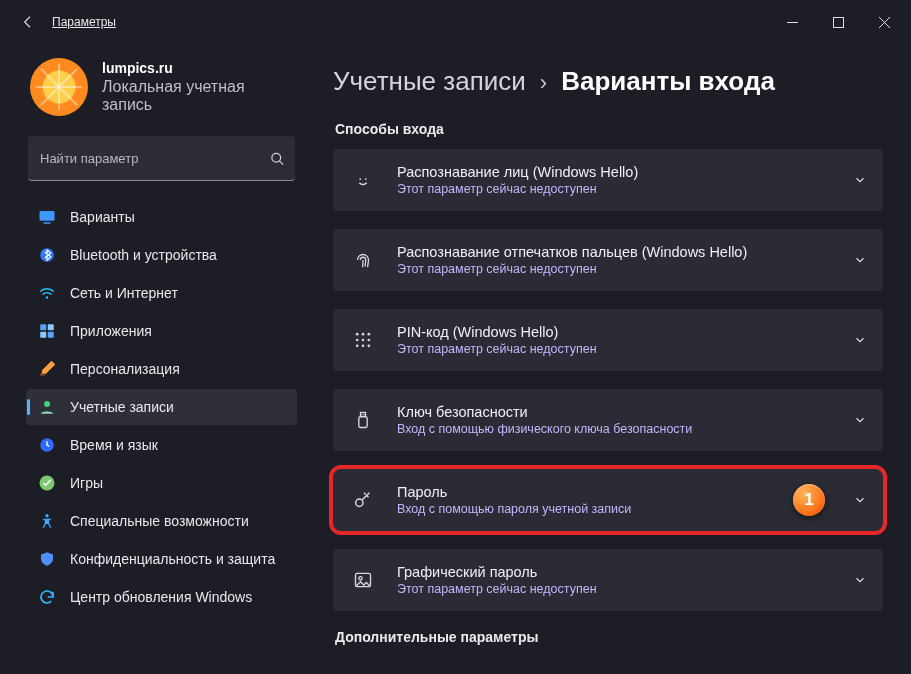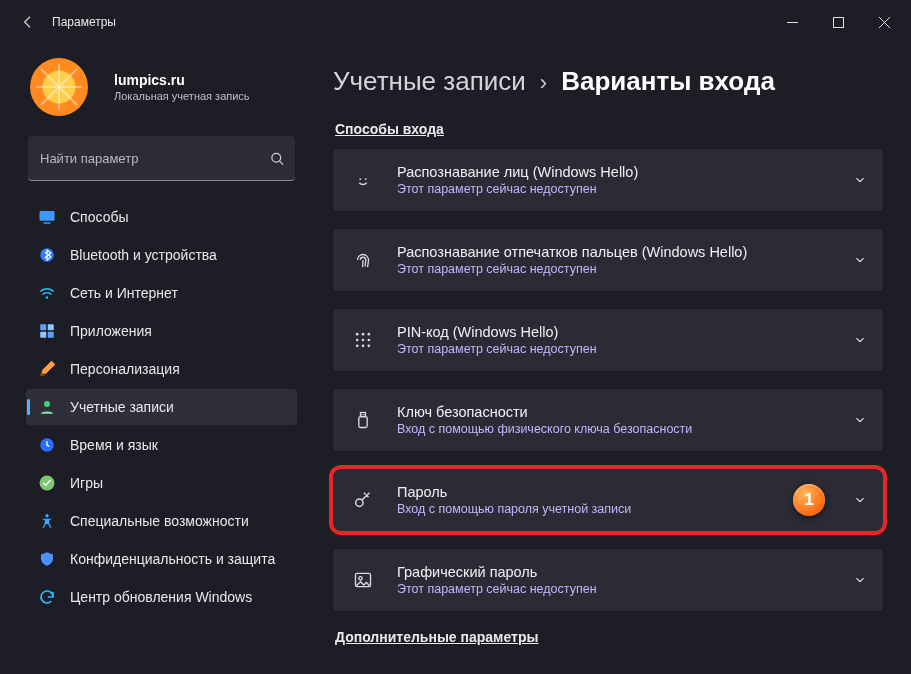--- a/index.html
+++ b/index.html
@@ -7,20 +7,21 @@
   body {
     background: #1c1d25;
     color: #e8e8ec;
     position: relative;
   }
   .titlebar {
     height: 44px;
     display: flex;
     align-items: center;
     padding: 0 4px 0 16px;
+    text-decoration: underline;
   }
   .titlebar .back {
     width: 24px; height: 24px;
     display:flex; align-items:center; justify-content:center;
     color:#ccc; font-size:16px;
   }
   .titlebar .title {
     font-size: 12px; color:#e8e8ec; margin-left: 12px;
   }
   .wincontrols {
@@ -34,41 +35,42 @@
   .main {
     display:flex;
     height: calc(674px - 44px);
   }
   .sidebar {
     width: 305px;
     padding: 14px 8px 0 26px;
     display:flex; flex-direction:column;
   }
   .profile {
-    display:flex; align-items:center; gap:26px; margin-bottom: 20px;
+    display:flex; align-items:center; gap:14px; margin-bottom: 20px;
     padding-left: 4px;
+    justify-content: center;
   }
   .avatar {
     width: 58px; height: 58px; border-radius: 50%;
     background: radial-gradient(circle at 50% 50%, #ffcf4a 0 38%, #ff8a1f 42% 100%);
     position:relative; flex:none;
   }
   .avatar::before, .avatar::after {
     content:""; position:absolute; background:#fff6; border-radius:2px;
   }
   .avatar::before { left:50%; top:6px; width:2px; height:46px; transform:translateX(-50%);}
   .avatar::after { left:6px; top:50%; width:46px; height:2px; transform:translateY(-50%);}
   .avatar .seg1, .avatar .seg2 {
     position:absolute; left:50%; top:50%; width:2px; height:52px; background:#fff6; border-radius:2px;
     transform-origin: center;
   }
   .avatar .seg1 { transform: translate(-50%,-50%) rotate(45deg);}
   .avatar .seg2 { transform: translate(-50%,-50%) rotate(-45deg);}
   .profile-text .name { font-size: 14px; font-weight:600; color:#fff;}
-  .profile-text .sub { font-size: 11px; color:#bfbfc8; margin-top:2px;}
+  .profile-text .sub { font-size: 16px; color:#bfbfc8; margin-top:2px;}
 
   .searchwrap {
     position:relative; margin: 0 2px 18px 2px;
   }
   .searchwrap input {
     width: 100%; height: 45px;
     background: #2b2c35; border:none; border-bottom:1px solid #8a8a92;
     border-radius: 4px;
     color:#e8e8ec; padding: 0 38px 0 12px; font-size: 13px;
     outline:none;
@@ -103,21 +105,21 @@
     display:flex; flex-direction:column;
   }
   .breadcrumb {
     display:flex; align-items:baseline; gap:14px;
     margin-bottom: 22px;
   }
   .breadcrumb .parent { font-size: 26px; font-weight:400; color:#d4d4db;}
   .breadcrumb .sep { font-size: 22px; color:#c6c6cf; }
   .breadcrumb .current { font-size: 26px; font-weight:600; color:#fff;}
 
-  .section-title { font-size: 14px; font-weight:600; color:#eaeaee; margin: 2px 0 12px 2px; text-decoration: underline;}
+  .section-title { font-size: 14px; font-weight:600; color:#eaeaee; margin: 2px 0 12px 2px;}
 
   .cards { display:flex; flex-direction:column; gap:18px; }
   .card {
     background:#2a2b34;
     border-radius:4px;
     display:flex; align-items:center;
     padding: 12px 16px 12px 16px;
     min-height: 62px;
     gap: 20px;
   }
@@ -201,21 +203,21 @@
     </div>
 
     <div class="nav">
       <div class="nav-item">
         <span class="ico">
             <svg viewBox="0 0 24 24" fill="none">
               <rect x="2" y="4" width="20" height="13" rx="1.5" fill="#3c98ff"></rect>
               <rect x="7" y="19" width="10" height="2" rx="1" fill="#3c98ff"></rect>
             </svg>
           </span>
-        <span>Способы</span>
+        <span>Варианты</span>
       </div>
       <div class="nav-item">
         <span class="ico">
             <svg viewBox="0 0 24 24">
               <circle cx="12" cy="12" r="9" fill="#2f79ff"></circle>
               <path d="M12 5v14l5-4.5L9 8m0 8l8-6.5L12 5" fill="none" stroke="#fff" stroke-width="1.6"></path>
             </svg>
           </span>
         <span>Bluetooth и устройства</span>
       </div>

